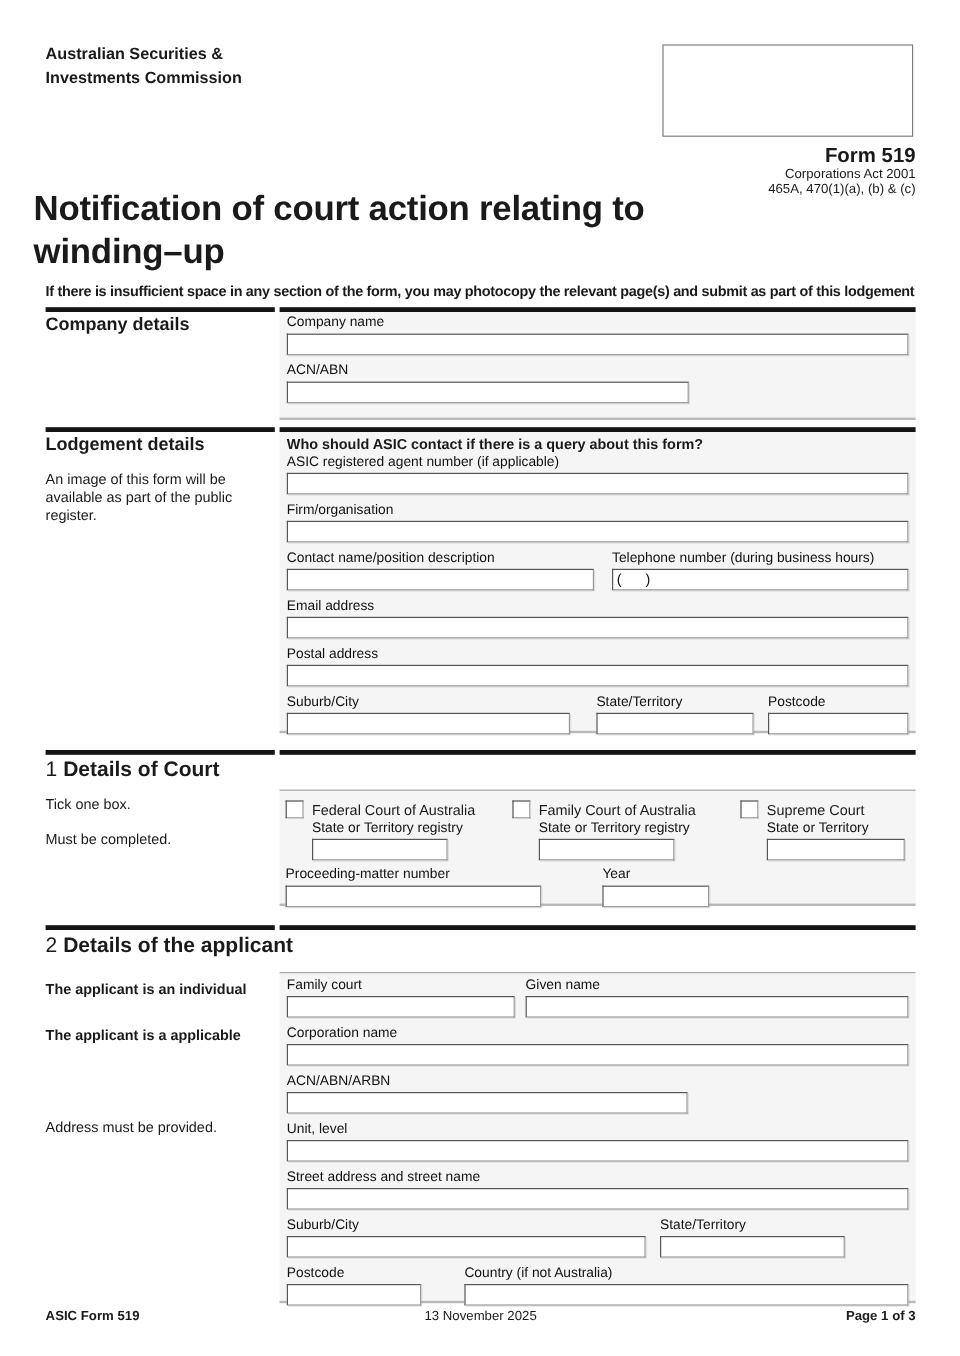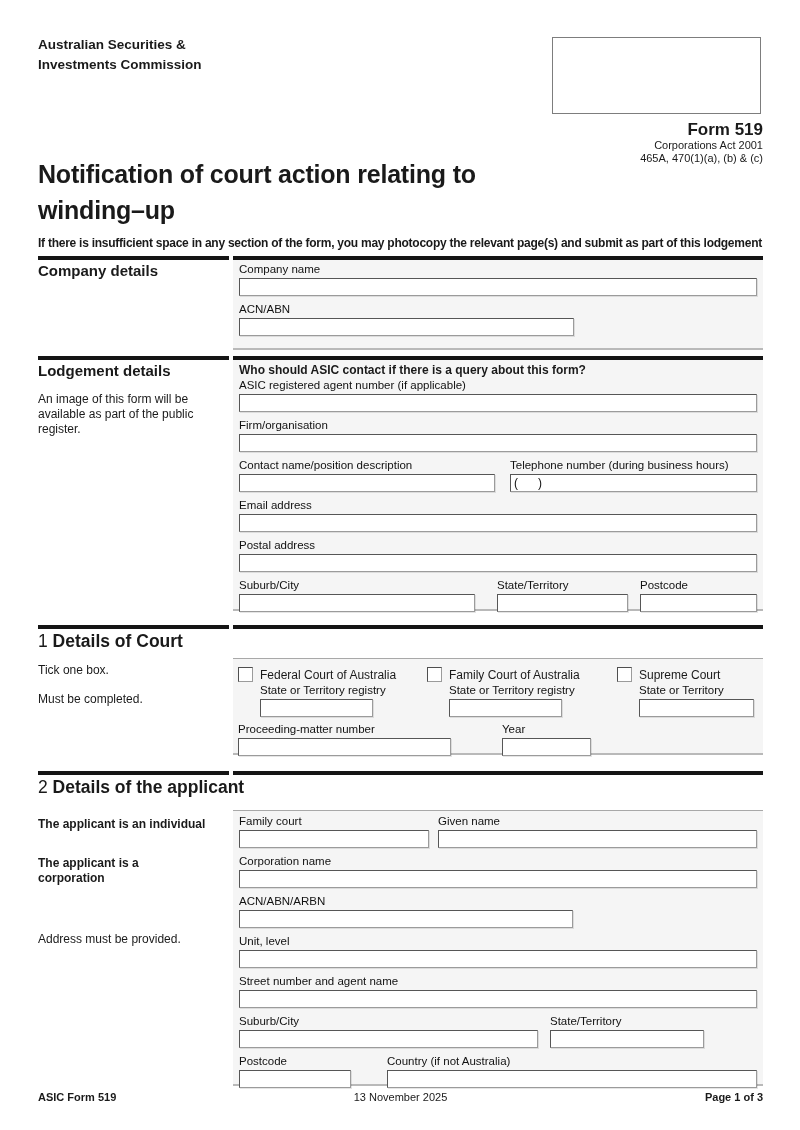--- a/index.html
+++ b/index.html
@@ -6,21 +6,21 @@
   html,body { background:#ffffff; }
   body { font-family:"Liberation Sans", sans-serif; color:#1a1a1a; }
   .page { position:relative; width:800px; height:1130px; background:#fff; overflow:hidden;text-decoration:underline; }
 
   
   .agency { position:absolute; left:38px; top:35px; font-size:13.5px; font-weight:bold; line-height:20px; }
   .office-box { position:absolute; left:552px; top:37px; width:209px; height:77px; background:#fff; border:1px solid #7d7d7d; }
   .form-meta { position:absolute; right:37px; top:120px; text-align:right;margin-left:44px; }
   .form-number { font-size:17px; font-weight:bold; line-height:19px; }
   .form-act { font-size:11px; line-height:13px; }
-  .form-title { position:absolute; left:38px; top:156px; font-size:25px; font-weight:bold; line-height:36px; letter-spacing:-0.2px; }
+  .form-title { position:absolute; left:28px; top:156px; font-size:29px; font-weight:bold; line-height:36px; letter-spacing:-0.2px; }
   .photocopy-note { position:absolute; left:38px; top:236px; width:760px; font-size:12px; font-weight:bold; letter-spacing:-0.25px; white-space:nowrap; }
 
   
   .sep { position:absolute; left:38px; width:725px; height:4px; display:flex; }
   .sep .l { width:191px; background:#151515; height:4px; }
   .sep .g { width:4px; }
   .sep .r { flex:1; background:#151515; height:4px; }
 
   
   .sec-h { position:absolute; left:38px; font-size:15px; font-weight:bold; }
@@ -200,21 +200,21 @@
   <div class="sep" style="top:771px">
       <span class="l"></span>
       <span class="g"></span>
       <span class="r"></span>
     </div>
   <div class="sec-h-num" style="top:777px">
     <span class="num">2</span>
     <span class="txt">Details of the applicant</span>
   </div>
   <div class="side-note side-bold" style="top:817px">The applicant is an individual</div>
-  <div class="side-note side-bold" style="top:856px">The applicant is a corporation</div>
+  <div class="side-note side-bold" style="top:856px">The applicant is a applicable</div>
   <div class="side-note" style="top:932px">Address must be provided.</div>
   <div class="panel topline" style="top:810px; height:276px; padding-top:4px;">
     <div class="row">
       <div style="width:190px">
         <label class="fl">Family court</label>
         <input class="tb w100" type="text" style="">
       </div>
       <div style="flex:1; margin-left:9px">
         <label class="fl">Given name</label>
         <input class="tb w100" type="text" style="">
@@ -226,21 +226,21 @@
     </div>
     <div class="fg">
       <label class="fl">ACN/ABN/ARBN</label>
       <input class="tb" type="text" style="width: 334px;">
     </div>
     <div class="fg">
       <label class="fl">Unit, level</label>
       <input class="tb w100" type="text" style="">
     </div>
     <div class="fg">
-      <label class="fl">Street number and agent name</label>
+      <label class="fl">Street address and street name</label>
       <input class="tb w100" type="text" style="">
     </div>
     <div class="row">
       <div style="width:299px">
         <label class="fl">Suburb/City</label>
         <input class="tb w100" type="text" style="">
       </div>
       <div style="width:154px; margin-left:12px">
         <label class="fl">State/Territory</label>
         <input class="tb w100" type="text" style="">

